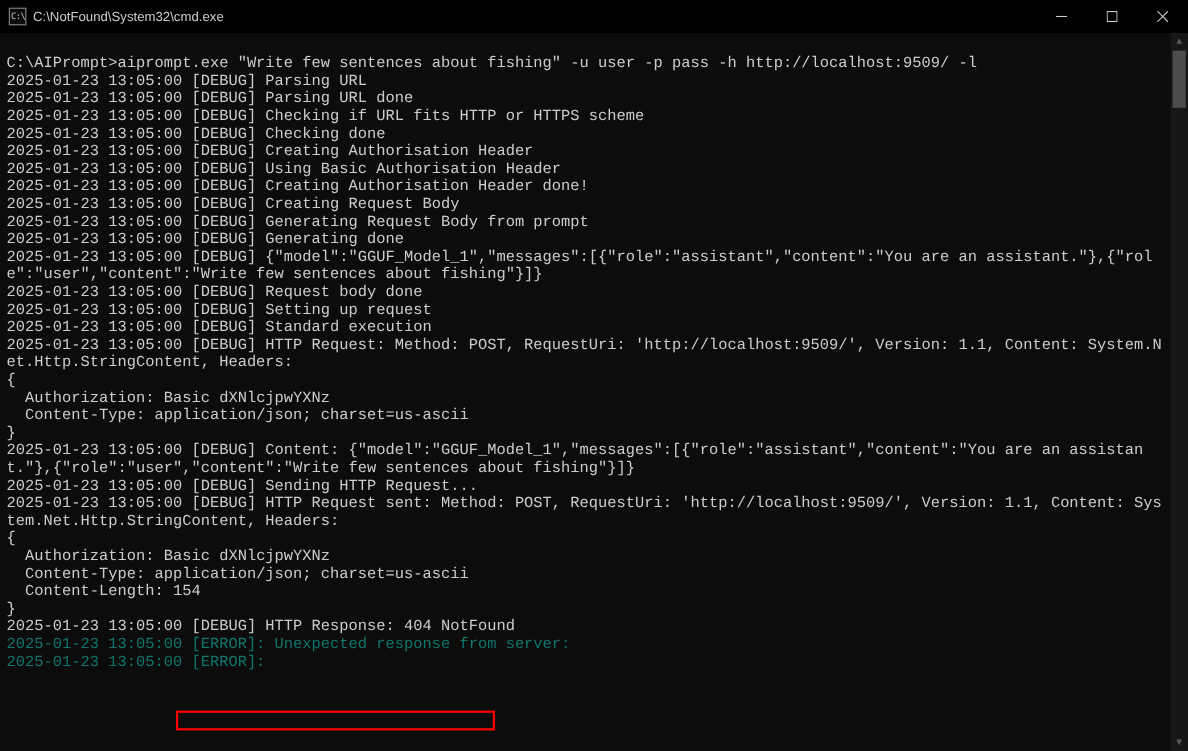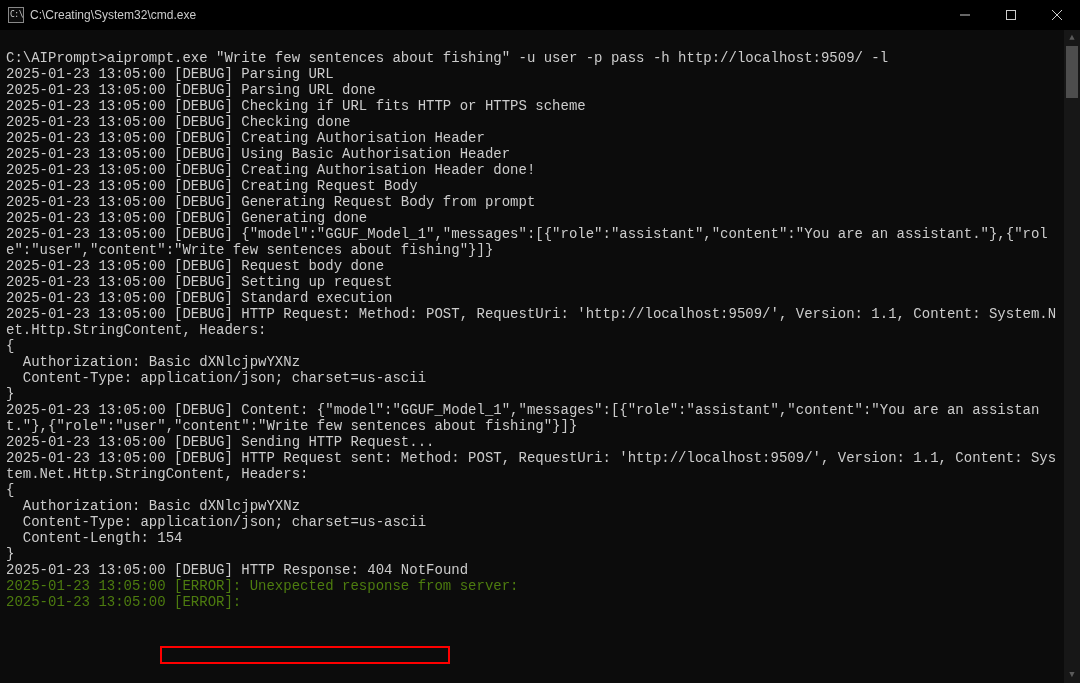--- a/index.html
+++ b/index.html
@@ -60,21 +60,21 @@
     top: 0; left: 0; right: 16px; bottom: 0;
     padding: 4px 0 4px 6px;
     color: #cccccc;
     font-size: 14px;
     line-height: 16px;
     white-space: pre-wrap;
     word-break: break-all;
     font-family: Consolas, 'Courier New', monospace;
   }
   .line { display: block; }
-  .error { color: #4d7c0f; }
+  .error { color: #0f766e; }
   
   .highlight-box {
     position: absolute;
     border: 2px solid #ff0000;
     pointer-events: none;
     z-index: 5;
   }
   
   .scrollbar {
     position: absolute;
@@ -97,21 +97,21 @@
     top: 16px;
     height: 52px;
     background: #4d4d4d;
   }
 </style>
 </head>
 <body>
 
 <div class="titlebar">
   <div class="app-icon">C:\</div>
-  <div class="title">C:\Creating\System32\cmd.exe</div>
+  <div class="title">C:\NotFound\System32\cmd.exe</div>
   <div class="spacer"></div>
   <div class="window-controls">
     <div class="win-btn">
       <svg viewBox="0 0 10 10">
           <line x1="0" y1="5" x2="10" y2="5" stroke="currentColor" stroke-width="1"></line>
         </svg>
     </div>
     <div class="win-btn max">
       <svg viewBox="0 0 10 10">
           <rect x="0.5" y="0.5" width="9" height="9" fill="none" stroke="currentColor" stroke-width="1"></rect>

